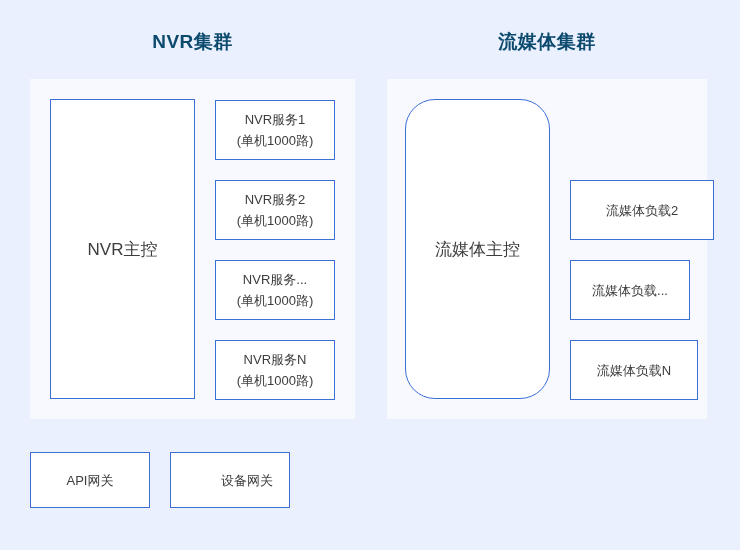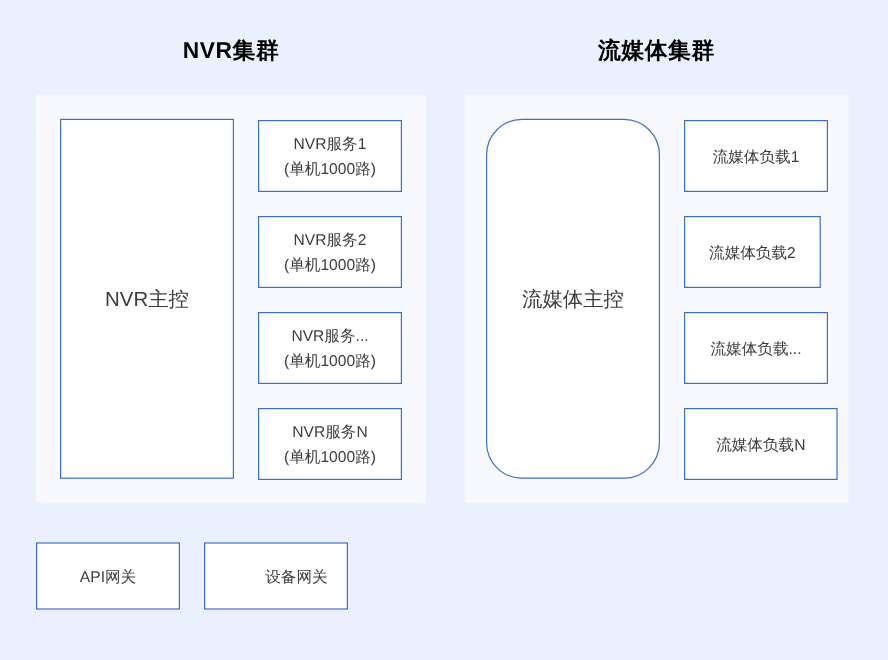--- a/index.html
+++ b/index.html
@@ -18,21 +18,21 @@
     position: relative;
     width: 740px;
     height: 550px;
   }
 
   
   .cluster-title {
     position: absolute;
     font-size: 19px;
     font-weight: 700;
-    color: #000000;
+    color: #0c4a6e;
     letter-spacing: 0.5px;
     white-space: nowrap;
     text-align: center;
   }
   #title-nvr   { left: 30px;  top: 29px; width: 325px; }
   #title-media { left: 387px; top: 29px; width: 320px; }
 
   
   .cluster-panel {
     position: absolute;
@@ -66,21 +66,21 @@
   #node-media-master { left: 405px; top: 99px;  width: 145px; height: 300px; border-radius: 30px; }
 
   
   #node-nvr-1 { left: 215px; top: 100px; width: 120px; height: 60px; }
   #node-nvr-2 { left: 215px; top: 180px; width: 120px; height: 60px; }
   #node-nvr-3 { left: 215px; top: 260px; width: 120px; height: 60px; text-align: right; }
   #node-nvr-4 { left: 215px; top: 340px; width: 120px; height: 60px; }
 
   
   #node-media-1 { left: 570px; top: 100px; width: 120px; height: 60px; }
-  #node-media-2 { left: 570px; top: 180px; width: 114px; height: 60px; }
+  #node-media-2 { left: 570px; top: 180px; width: 144px; height: 60px; }
   #node-media-3 { left: 570px; top: 260px; width: 120px; height: 60px; }
   #node-media-4 { left: 570px; top: 340px; width: 128px; height: 60px; }
 
   
   #node-api-gateway    { left: 30px;  top: 452px; width: 120px; height: 56px; }
   #node-device-gateway { left: 170px; top: 452px; width: 120px; height: 56px; padding-left: 34px; }
 </style>
 </head>
 <body>
 
@@ -115,23 +115,20 @@
     <span>NVR服务N</span>
     <span class="line2">(单机1000路)</span>
   </div>
 
   <div class="cluster-panel" id="panel-media"></div>
 
   <div class="node master" id="node-media-master">
     <span>流媒体主控</span>
   </div>
 
-  <div class="node" id="node-media-1">
-    <span>流媒体负载1</span>
-  </div>
 
   <div class="node" id="node-media-2">
     <span>流媒体负载2</span>
   </div>
 
   <div class="node" id="node-media-3">
     <span>流媒体负载...</span>
   </div>
 
   <div class="node" id="node-media-4">

